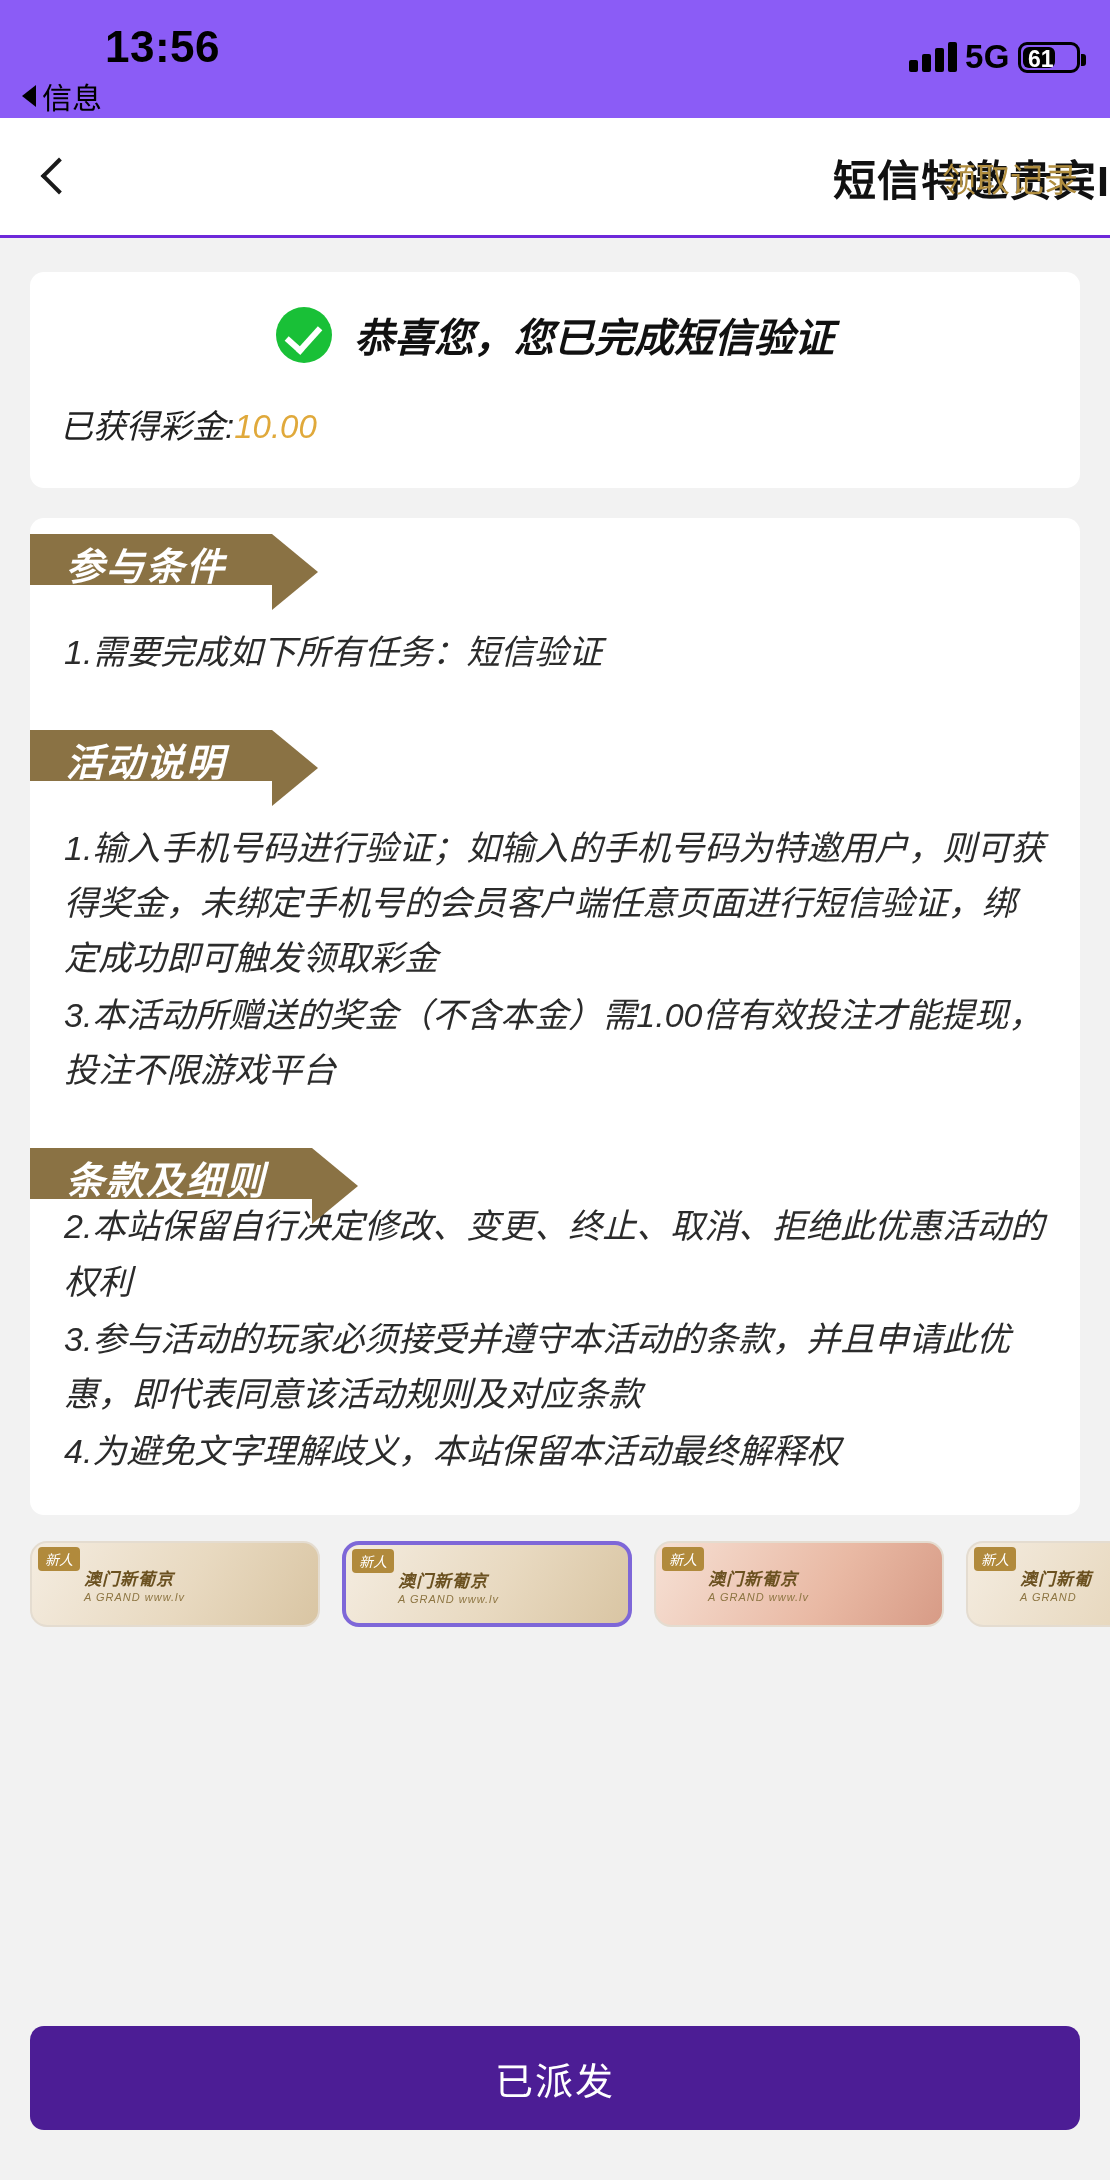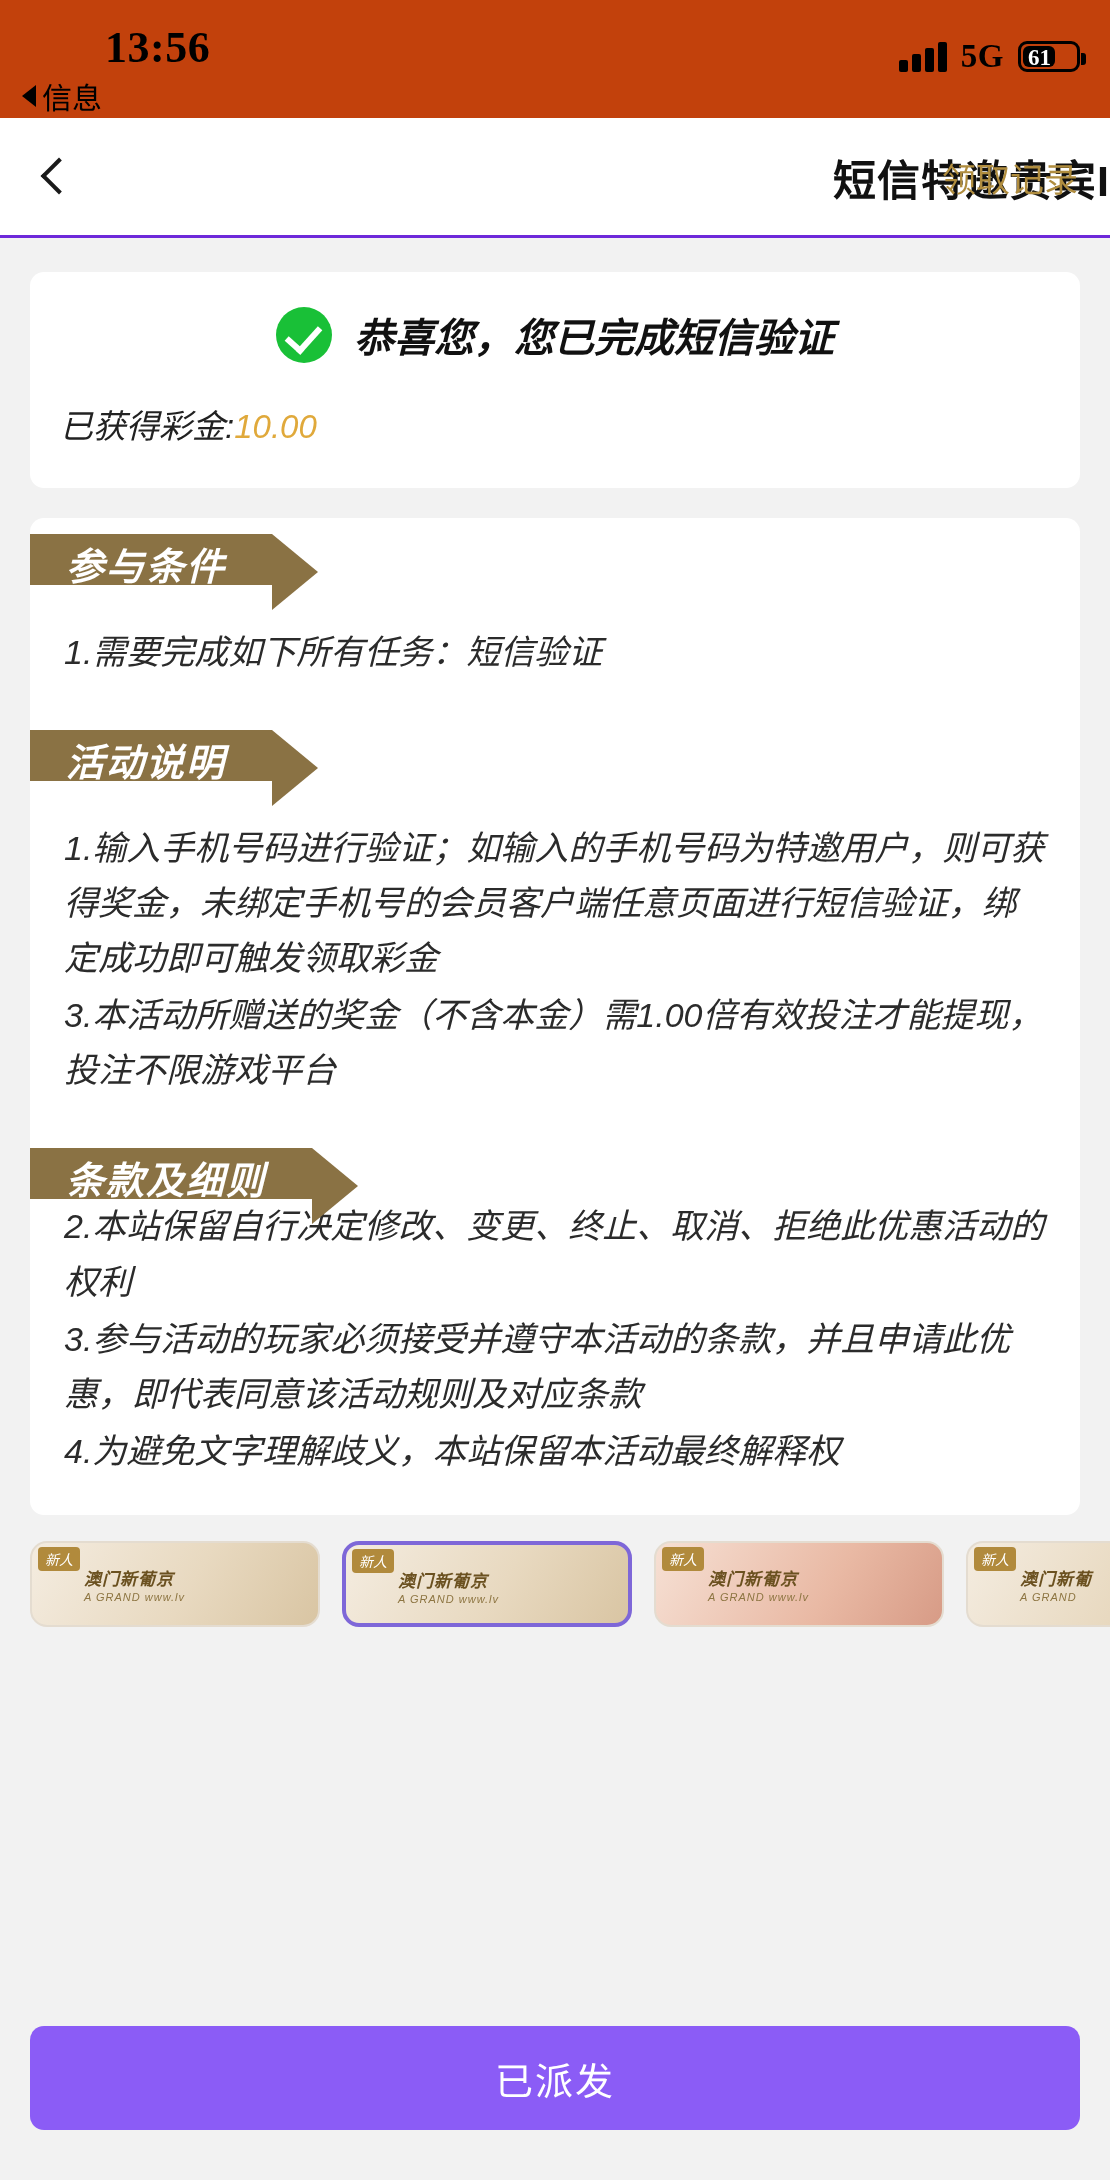--- a/index.html
+++ b/index.html
@@ -15,22 +15,21 @@
     width: 1110px;
     height: 2180px;
     background: #f2f2f2;
     overflow: hidden;
   }
 
   
   .statusbar {
     position: relative;
     height: 118px;
-    background: #c2410c;
-    font-family: Liberation Serif, serif;
+    background: #8b5cf6;
   }
   .sb-time {
     position: absolute;
     left: 105px;
     top: 22px;
     font-size: 44px;
     font-weight: 700;
     color: #000;
     letter-spacing: 0.5px;
   }
@@ -50,21 +49,21 @@
     border-bottom: 11px solid transparent;
     border-right: 14px solid #000;
     display: inline-block;
   }
   .sb-right {
     position: absolute;
     right: 30px;
     top: 38px;
     display: flex;
     align-items: center;
-    gap: 14px;
+    gap: 8px;
   }
   .signal {
     display: flex;
     align-items: flex-end;
     gap: 4px;
     height: 30px;
   }
   .signal i {
     display: block;
     width: 9px;
@@ -305,21 +304,21 @@
     left: 0; right: 0; bottom: 0;
     height: 176px;
     background: #f2f2f2;
     padding: 22px 30px 0 30px;
   }
   .cta {
     width: 100%;
     height: 104px;
     border: none;
     border-radius: 14px;
-    background: #8b5cf6;
+    background: #4c1d95;
     color: #ffffff;
     font-size: 38px;
     font-family: inherit;
     letter-spacing: 2px;
   }
 </style>
 </head>
 <body>
 
 <div class="phone">

